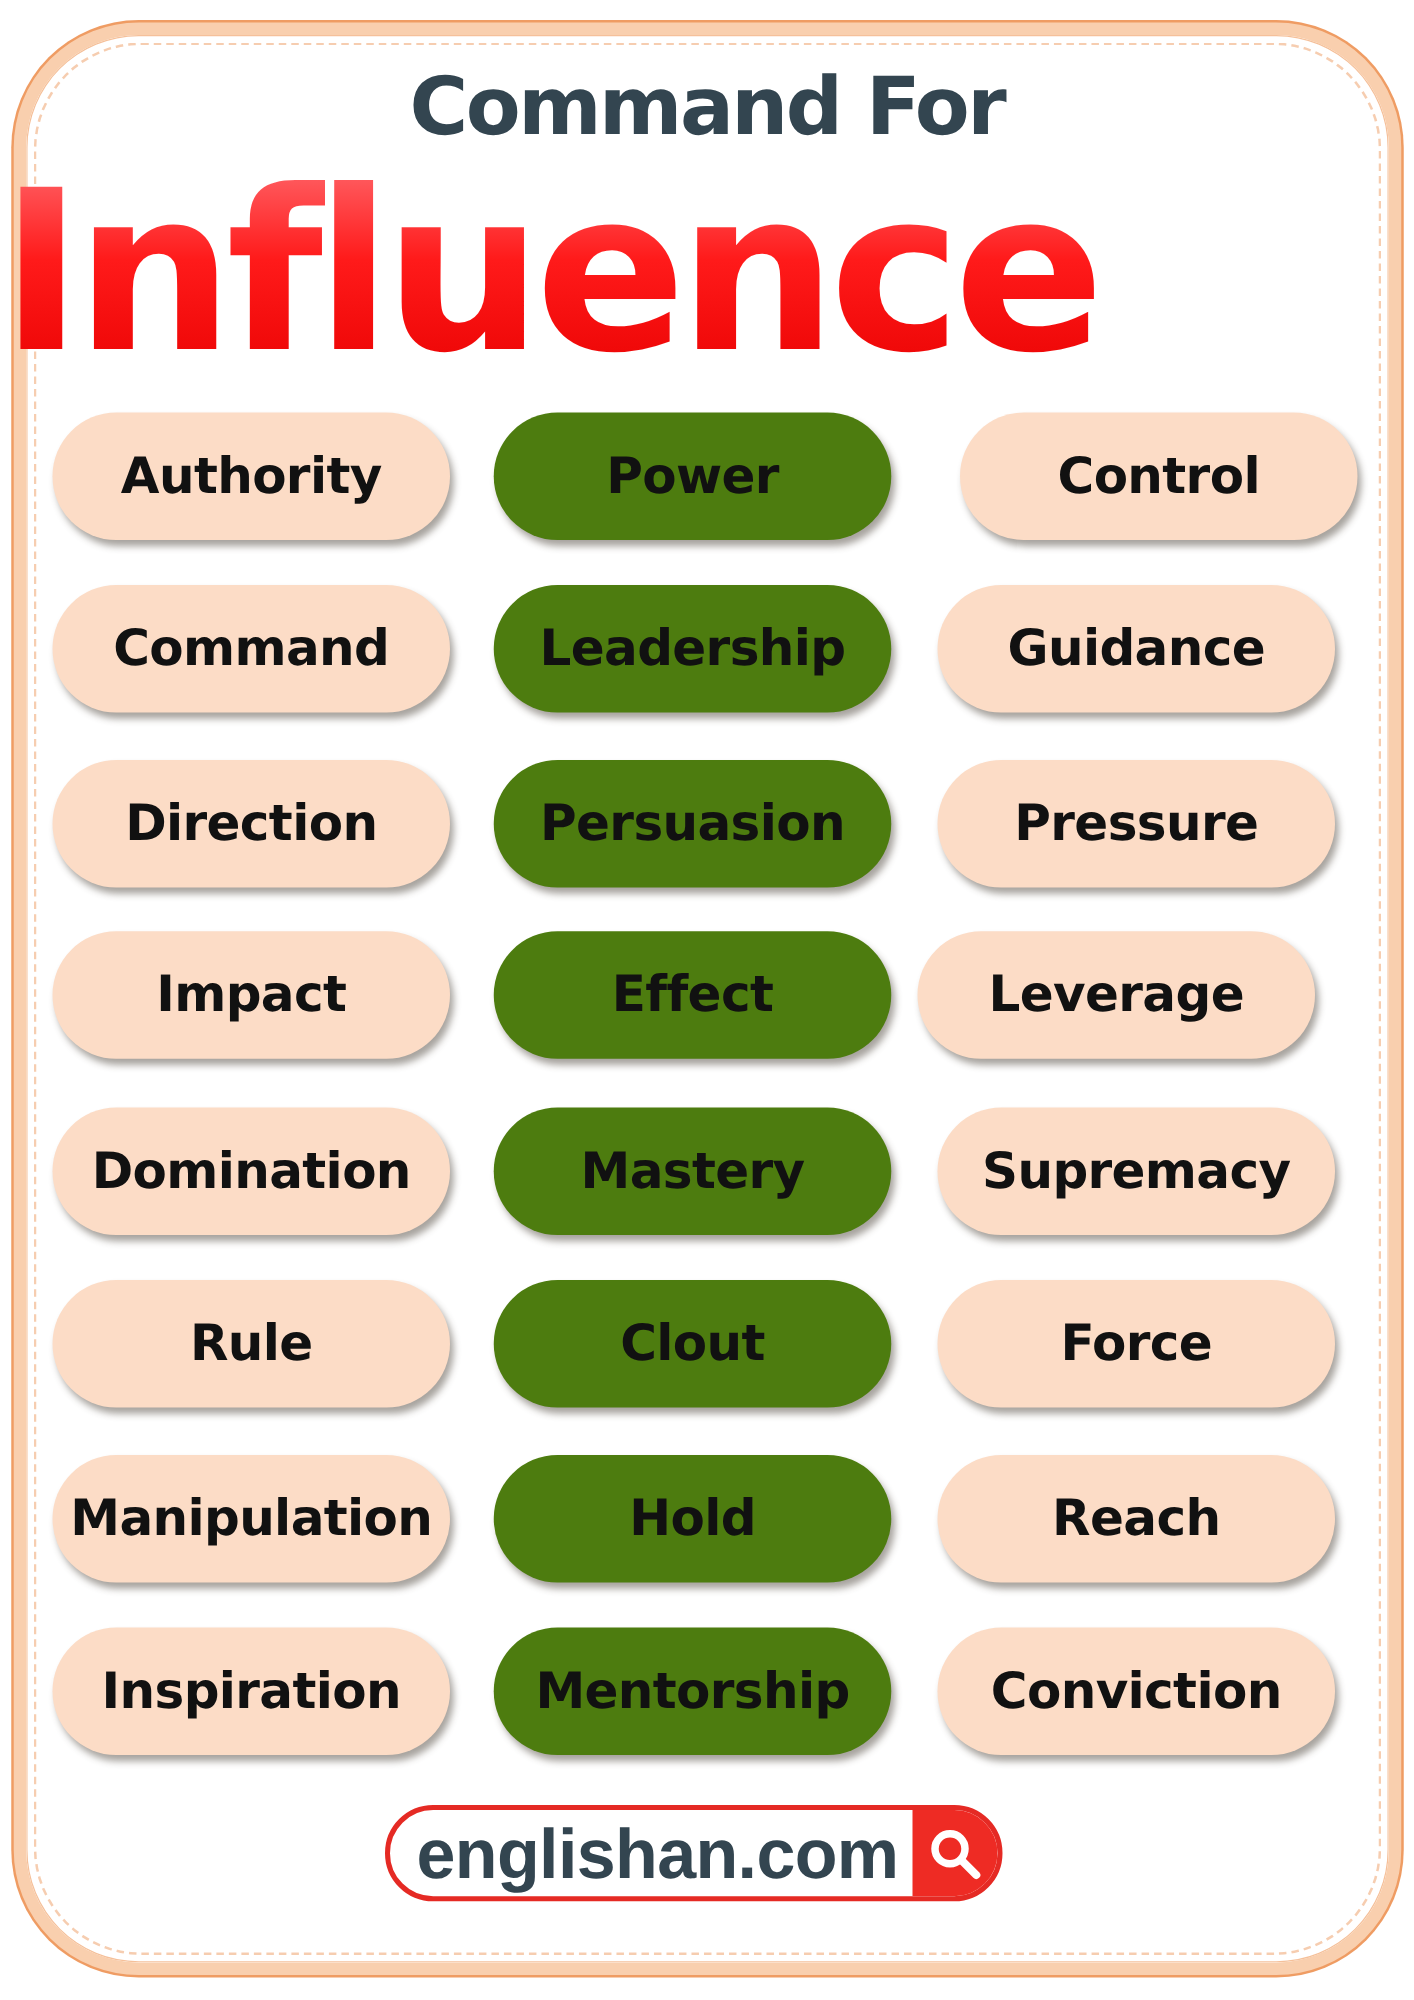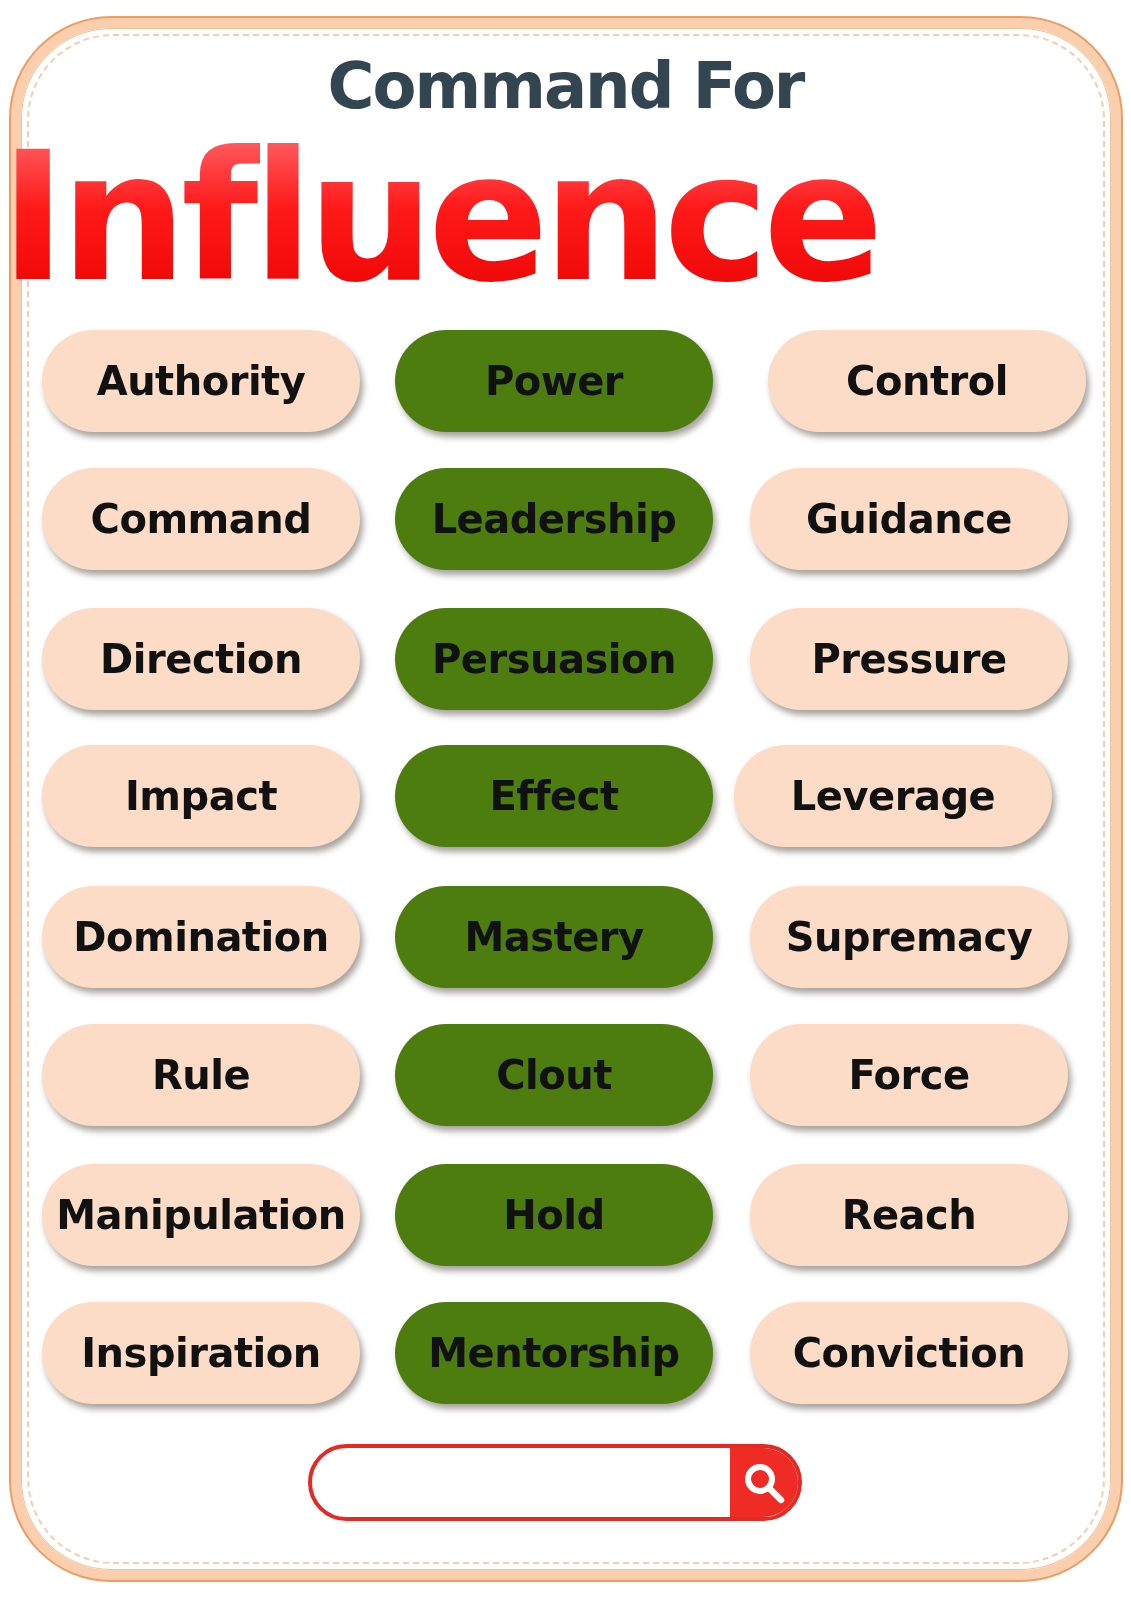--- a/index.html
+++ b/index.html
@@ -129,19 +129,20 @@
     </div>
     <div class="pill mint" style="left: 395px; top: 1302px;">
       <span>Mentorship</span>
     </div>
     <div class="pill peach" style="left: 750px; top: 1302px;">
       <span>Conviction</span>
     </div>
   </div>
 
 <div class="search">
+  <div class="search-text">englishan.com</div>
   <div class="search-btn">
     <svg width="46" height="46" viewBox="0 0 46 46">
       <circle cx="19" cy="19" r="12" fill="none" stroke="#ffffff" stroke-width="6"></circle>
       <line x1="28" y1="28" x2="40" y2="40" stroke="#ffffff" stroke-width="6.5" stroke-linecap="round"></line>
     </svg>
   </div>
 </div>
 
 </body></html>

